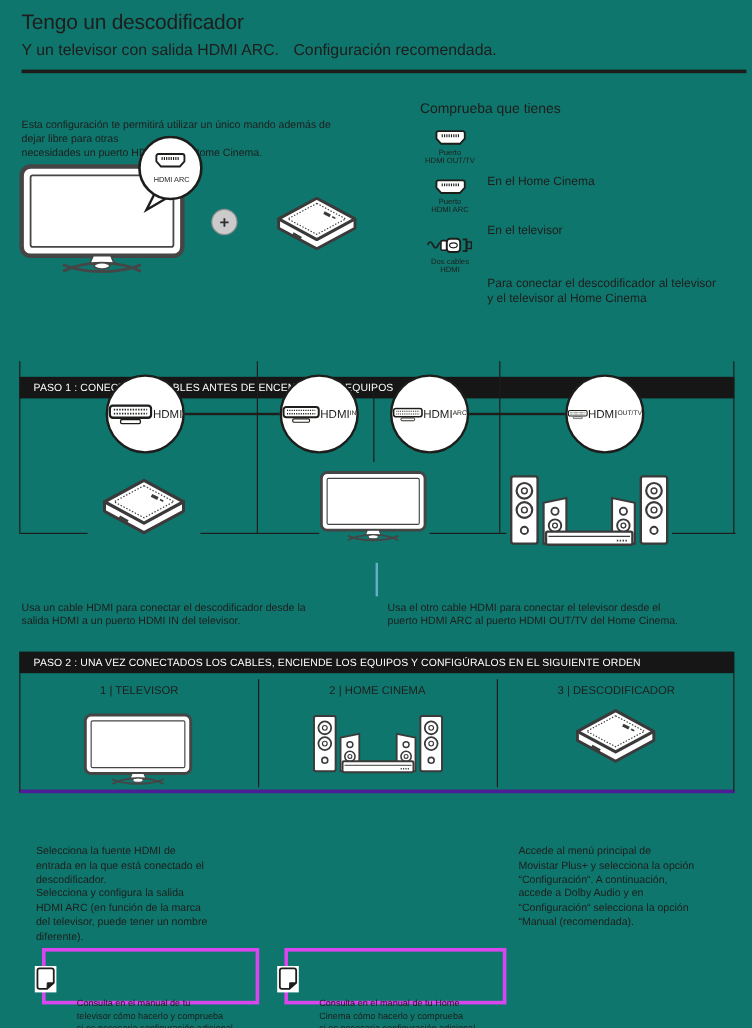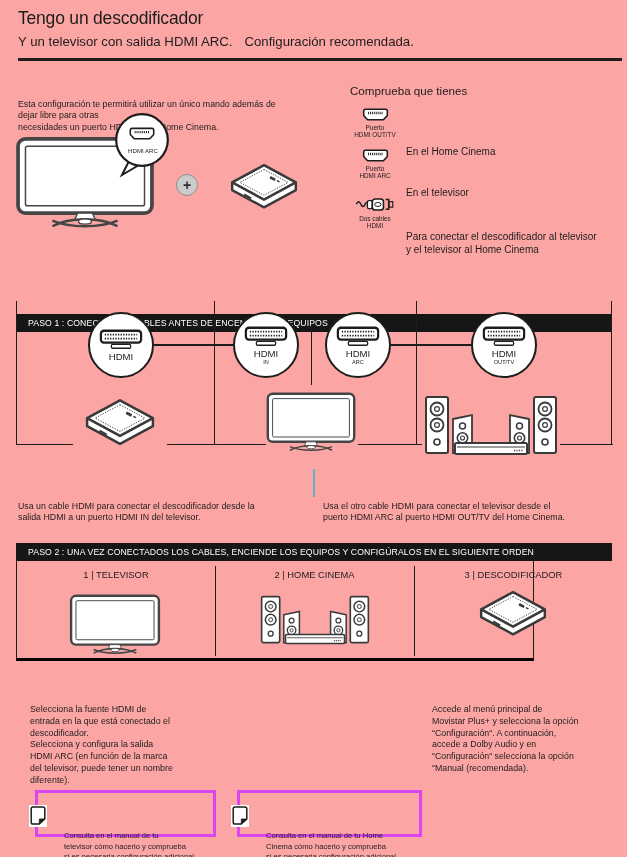--- a/index.html
+++ b/index.html
@@ -1,16 +1,16 @@
 <!DOCTYPE html>
 <html style="--accent: #64aecb;"><head>
 <meta charset="utf-8">
 <style>
   html,body{margin:0;padding:0;background:#fff;}
-  .page{position:relative;width:627px;height:857px;background:#fca5a5;overflow:hidden;
+  .page{position:relative;width:627px;height:857px;background:#0f766e;overflow:hidden;
         font-family:"Liberation Sans",sans-serif;color:#1d1d1b;}
   .pre{white-space:pre-line;margin-top:32px;}
   .abs{position:absolute;}
 
   
   .title{left:18px;top:8px;font-size:17.5px;letter-spacing:-0.2px;}
   .subtitle-row{left:18px;top:34px;font-size:13.2px;}
   .subtitle2{margin-left:12px;}
   .rule{left:18px;top:58px;width:604px;height:2.6px;background:#1d1d1b;}
   .intro{left:18px;top:67px;width:320px;font-size:8.8px;line-height:11.4px;}
@@ -37,32 +37,32 @@
             letter-spacing:0.1px;}
   .bar1{top:266px;margin-top:48px;}
   .bar2{top:543px;}
   .p1box{left:16px;top:301px;width:596px;height:144px;border-left:1.2px solid #1d1d1b;
          border-right:1.2px solid #1d1d1b;box-sizing:border-box;}
   .p1seg{position:absolute;height:1.2px;background:#1d1d1b;top:142.8px;}
   .pdiv{position:absolute;width:1px;background:#1d1d1b;}
   .p1line{position:absolute;top:42.8px;height:2.6px;background:#1d1d1b;}
   .p1circle{position:absolute;top:11px;width:66px;height:66px;border:2.6px solid #1d1d1b;
             border-radius:50%;background:#fff;box-sizing:border-box;display:flex;
-            flex-direction:column;align-items:center;justify-content:center;z-index:3;}
+            align-items:center;justify-content:center;z-index:3;}
   .c-label{font-size:9.6px;margin-top:1px;}
   .c-sub{font-size:5.6px;line-height:6px;}
   .pdevice{position:absolute;z-index:3;}
 
   
   .cap{position:absolute;top:469px;width:292px;font-size:8.8px;line-height:11.4px;}
   .capdiv{left:313px;top:469px;width:2.2px;height:28px;background:var(--accent,#64aecb);}
 
   
-  .p2box{left:16px;top:561px;width:518px;height:100px;border-left:1.2px solid #1d1d1b;
-         border-right:1.2px solid #1d1d1b;border-bottom:3px solid #000000;box-sizing:border-box;}
+  .p2box{left:16px;top:561px;width:596px;height:100px;border-left:1.2px solid #1d1d1b;
+         border-right:1.2px solid #1d1d1b;border-bottom:3px solid #4c1d95;box-sizing:border-box;}
   .p2div{top:5px;height:90px;}
   .p2head{position:absolute;top:8px;font-size:9.4px;text-align:center;}
   .h1{left:0;width:198px;} .h2{left:198px;width:199px;} .h3{left:397px;width:199px;}
 
   
   .instr{position:absolute;top:672px;font-size:8.8px;line-height:11.8px;}
   .i1{left:30px;width:185px;} .i2{left:232px;width:175px;} .i3{left:432px;width:185px;}
 
   
   .note{position:absolute;top:790px;height:47px;border:3px solid #d946ef;box-sizing:border-box;}

